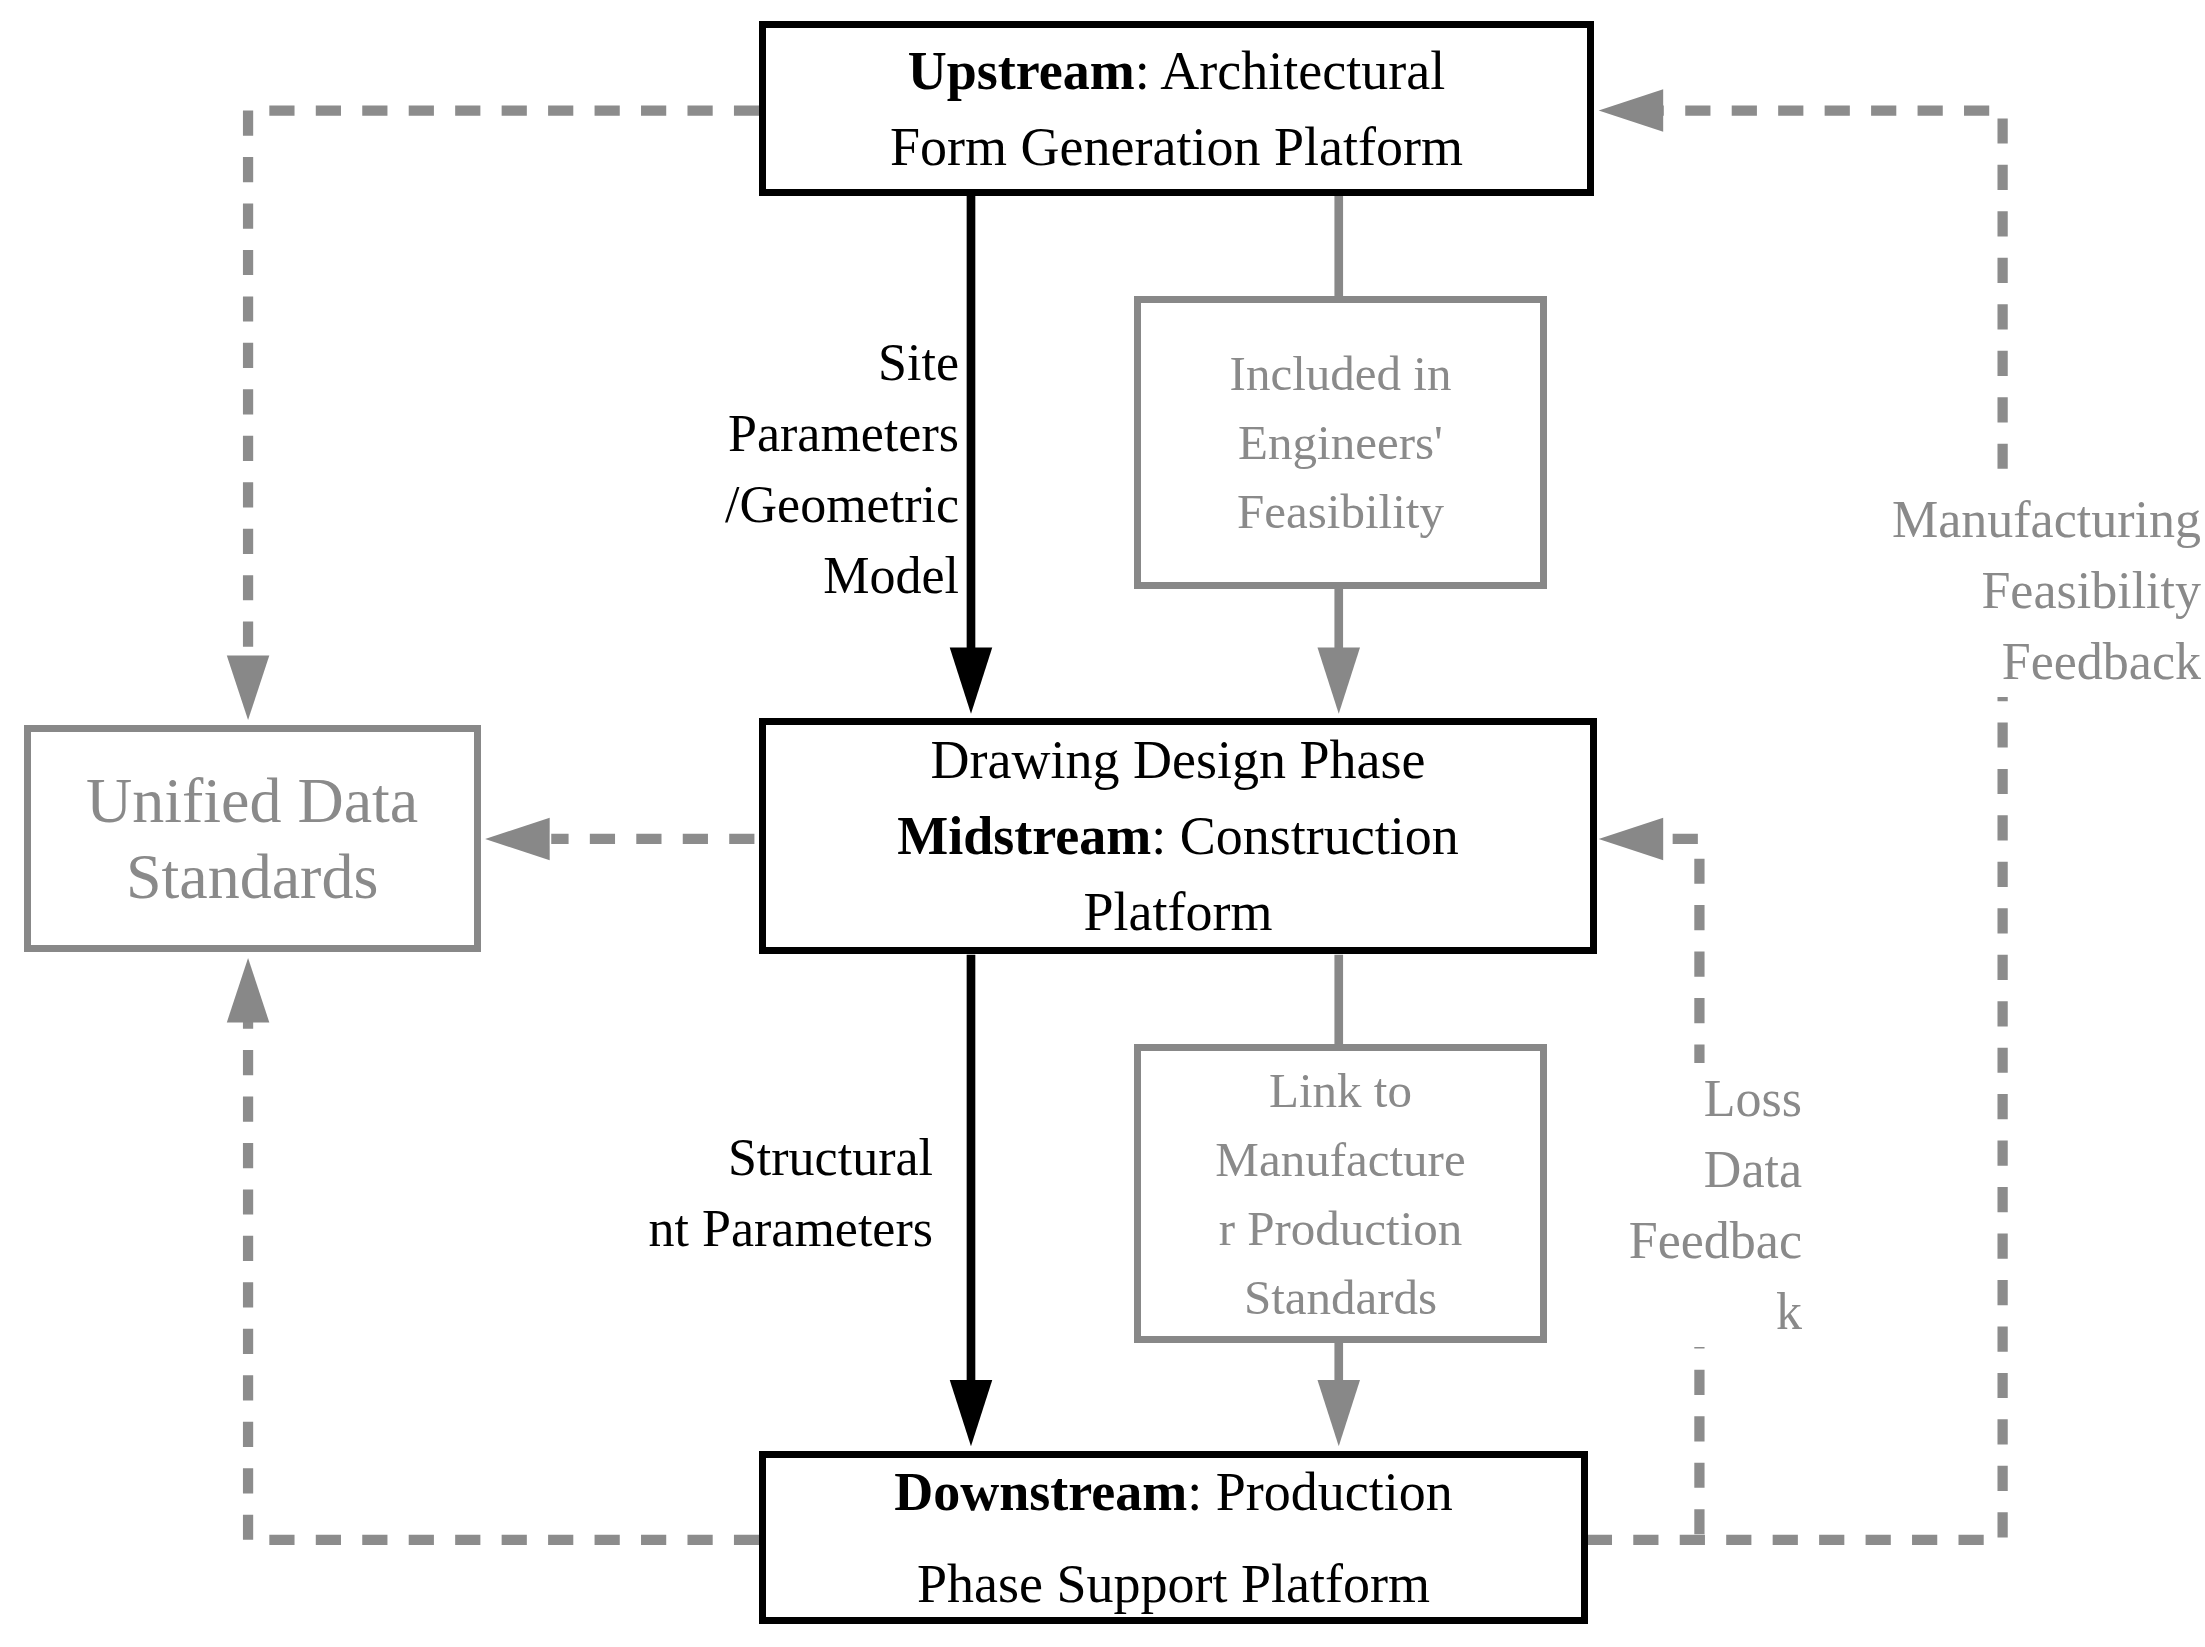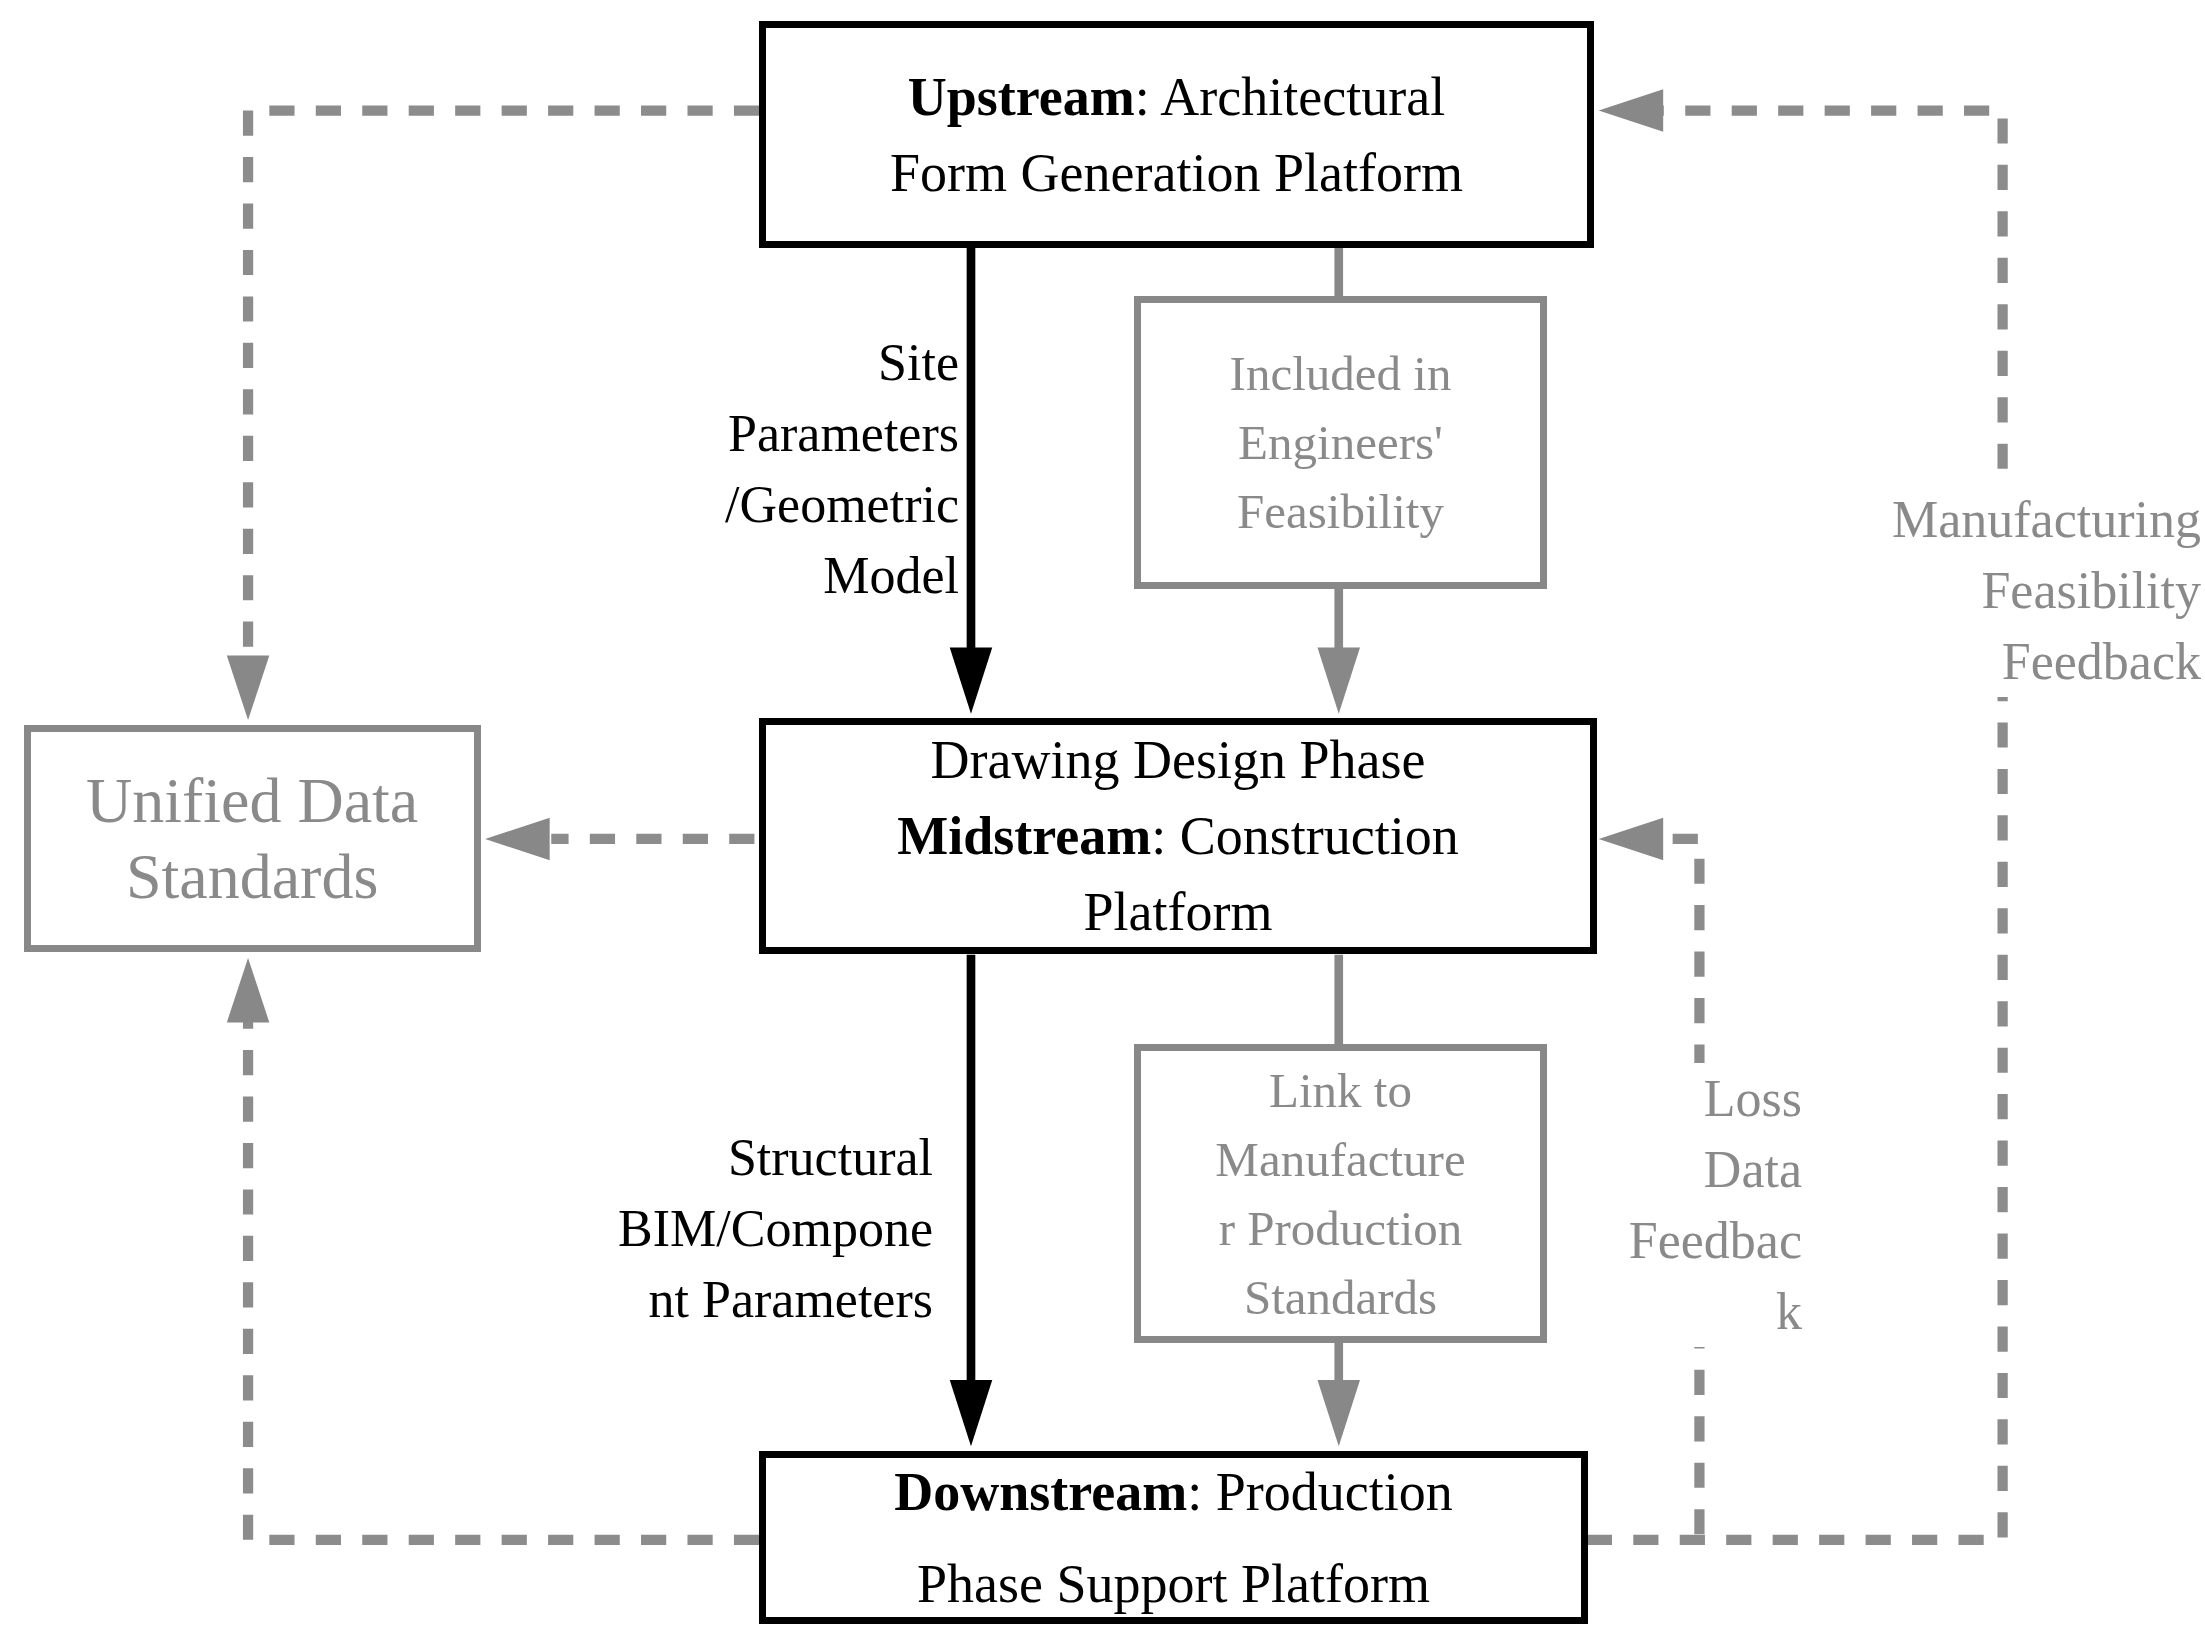--- a/index.html
+++ b/index.html
@@ -103,21 +103,21 @@
       <polyline points="2015,1955 2543,1955 2543,140 2112,140" fill="none" stroke="#8c8c8c" stroke-width="13" stroke-dasharray="32 27"></polyline>
       <polygon points="2112,113 2112,167 2030,140" fill="#888888"></polygon>
     </g>
 
     <g>
       <polyline points="2158,1948 2158,1065 2112,1065" fill="none" stroke="#8c8c8c" stroke-width="13" stroke-dasharray="32 27"></polyline>
       <polygon points="2112,1038 2112,1092 2030,1065" fill="#888888"></polygon>
     </g>
   </svg>
 
-  <div class="node black-box" style="left:759px;top:21px;width:835px;height:227px;">
+  <div class="node black-box" style="left:759px;top:21px;width:835px;height:175px;">
     <div class="ln"><b>Upstream</b><span>: Architectural</span></div>
     <div class="ln">Form Generation Platform</div>
   </div>
 
   <div class="node black-box" style="left:759px;top:718px;width:838px;height:236px;">
     <div class="ln">Drawing Design Phase</div>
     <div class="ln"><b>Midstream</b><span>: Construction</span></div>
     <div class="ln">Platform</div>
   </div>
 
@@ -146,21 +146,20 @@
 
   <div class="edge-label dark" style="left:583px;top:327px;width:376px;">
     <div>Site</div>
     <div>Parameters</div>
     <div>/Geometric</div>
     <div>Model</div>
   </div>
 
   <div class="edge-label dark" style="left:543px;top:1122px;width:390px;">
     <div>Structural</div>
-    <div>BIM/Compone</div>
     <div>nt Parameters</div>
   </div>
 
   <div class="edge-label lite" style="left:1815px;top:484px;width:386px;">
     <div>Manufacturing</div>
     <div>Feasibility</div>
     <div>Feedback</div>
   </div>
 
   <div class="edge-label lite" style="left:1597px;top:1063px;width:205px;">

